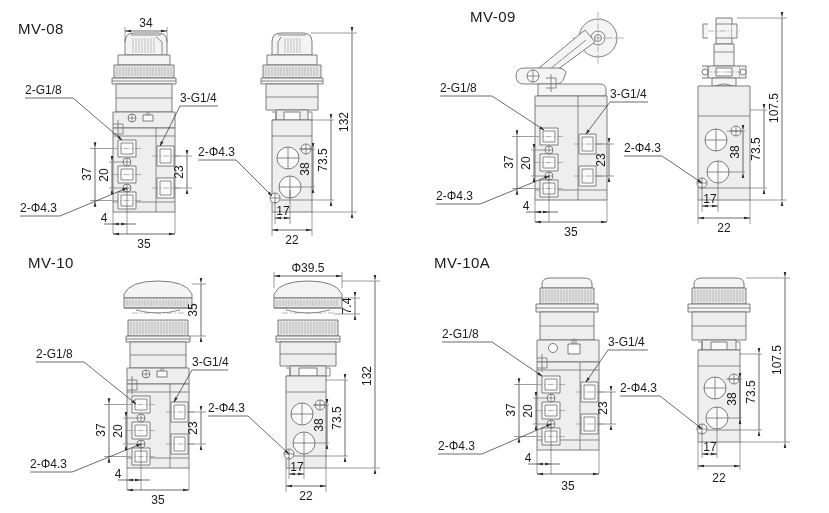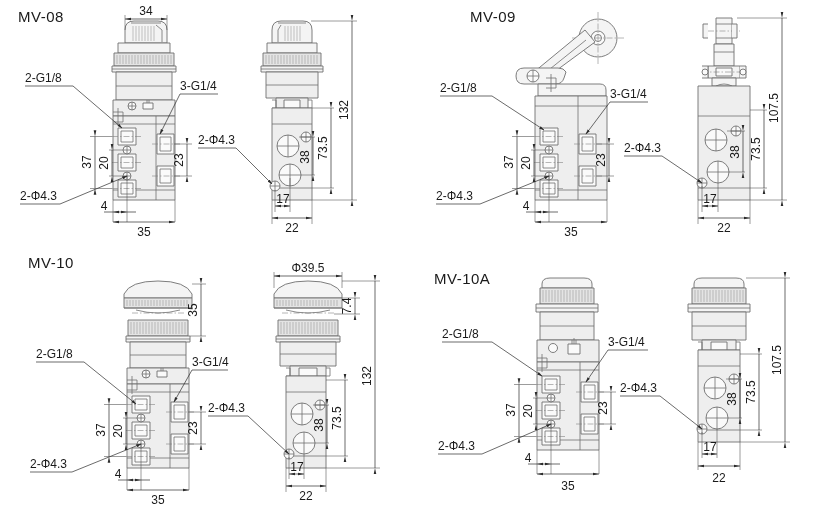--- a/index.html
+++ b/index.html
@@ -26,21 +26,21 @@
   .hatchline{stroke:#8a8a8a;stroke-width:.5;fill:none;}
   .dimtxt{font-family:"Liberation Sans","DejaVu Sans",sans-serif;font-size:12px;fill:#1a1a1a;}
   .leadtxt{font-family:"Liberation Sans","DejaVu Sans",sans-serif;font-size:12px;fill:#1a1a1a;}
   .arrowfill{fill:#2b2b2b;}
 </style>
 </head>
 <body>
 
 <div class="sheet">
 
-  <div class="panel" style="left:0;top:0;width:420px;height:248px;text-decoration:underline;">
+  <div class="panel" style="left:0;top:12px;width:420px;height:248px;text-decoration:underline;">
     <div class="title" style="left:18px;top:8px;">MV-08</div>
 
     <svg width="420" height="248">
       <defs>
         <marker id="ahL" markerWidth="9" markerHeight="7" refX="9" refY="3.5" orient="auto">
           <polygon class="arrowfill" points="9,3.5 0,1.6 0,5.4"></polygon>
         </marker>
         <marker id="ahR" markerWidth="9" markerHeight="7" refX="0" refY="3.5" orient="auto">
           <polygon class="arrowfill" points="0,3.5 9,1.6 9,5.4"></polygon>
         </marker>
@@ -564,21 +564,21 @@
         </g>
         <g>
           <path class="dim" d="M198 168 h40 l41 38" marker-end="url(#ahDot)"></path>
           <text class="leadtxt" x="198" y="164">2-Φ4.3</text>
         </g>
       </g>
     </svg>
   </div>
 
   <div class="panel" style="left:420px;top:248px;width:409px;height:265px;">
-    <div class="title" style="left:14px;top:22px;">MV-10A</div>
+    <div class="title" style="left:14px;top:6px;">MV-10A</div>
 
     <svg width="409" height="265">
 
       <g>
 
         <path class="filllight" d="M122 36 q0,-6 8,-6 h34 q8,0 8,6 v4 h-50 z"></path>
         <path class="filldark" d="M120 40 h54 v16 h-54 z"></path>
         <g class="hatchline">
           <path d="M123 42 v12 M126 42 v12 M129 42 v12 M132 42 v12 M135 42 v12 M138 42 v12 M141 42 v12 M144 42 v12 M147 42 v12 M150 42 v12 M153 42 v12 M156 42 v12 M159 42 v12 M162 42 v12 M165 42 v12 M168 42 v12 M171 42 v12"></path>
         </g>

